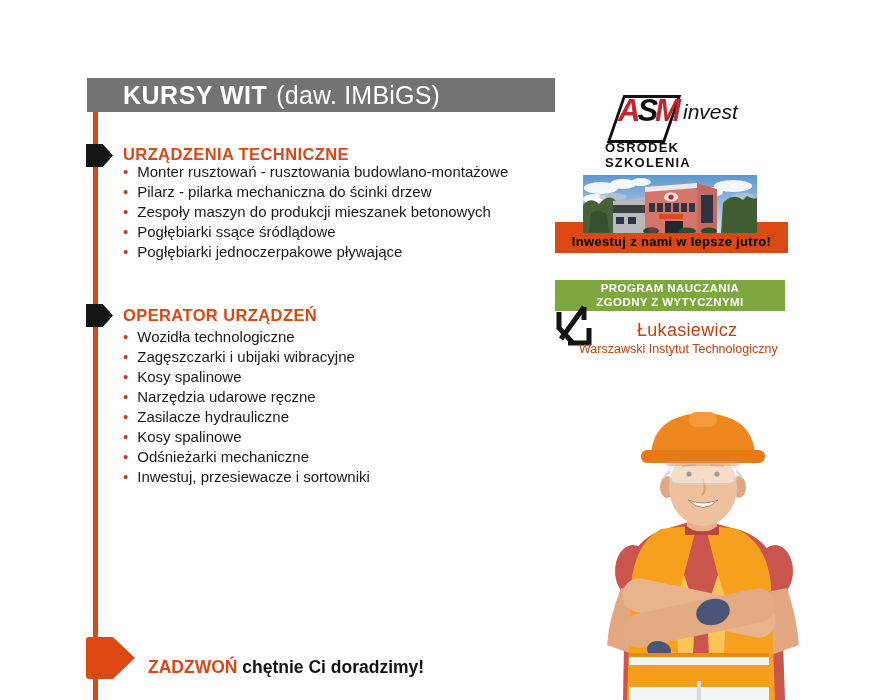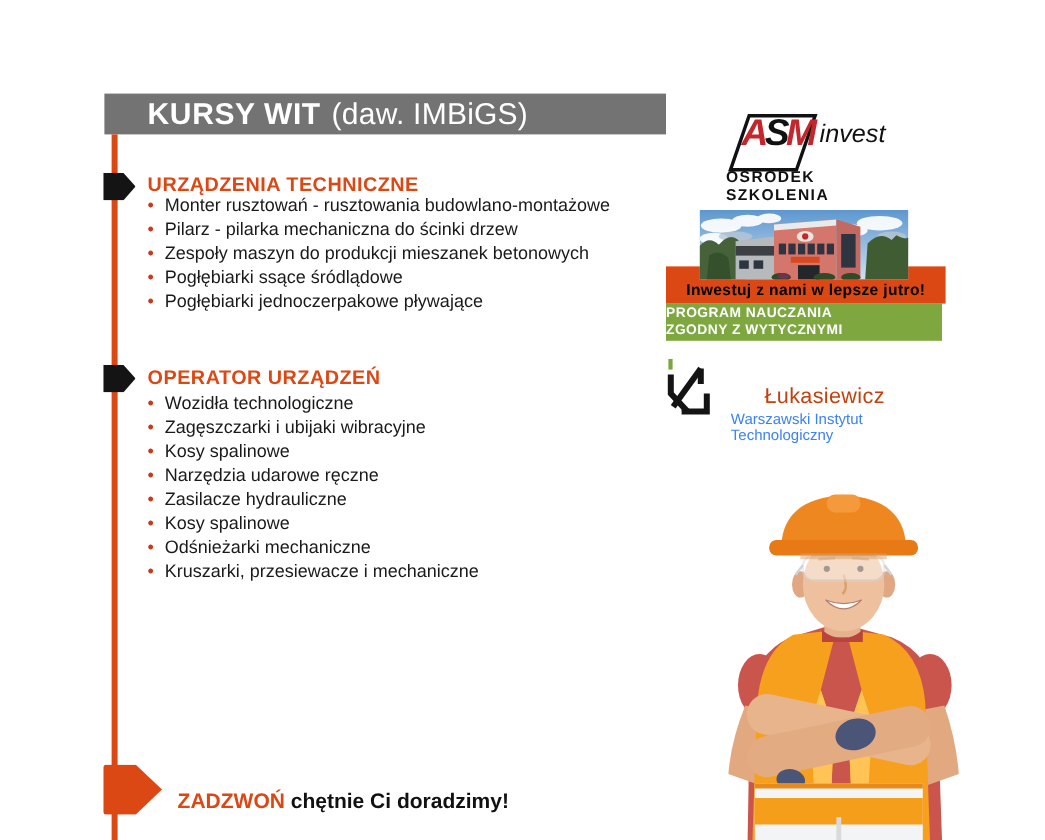--- a/index.html
+++ b/index.html
@@ -55,29 +55,29 @@
   
   .photo{position:absolute;left:583px;top:175px;width:174px;height:58px;z-index:2;}
   .banner-red{
     position:absolute;left:555px;top:222px;width:233px;height:31px;background:#dc4814;z-index:1;
   }
   .banner-red .txt{
     position:absolute;left:0;bottom:4px;width:100%;text-align:center;
     font-size:13px;font-weight:800;color:#000000;letter-spacing:.3px;
   }
   .banner-green{
-    position:absolute;left:555px;top:253px;width:230px;height:31px;background:#7ea83f;
-    display:flex;flex-direction:column;justify-content:center;align-items:flex-start;
+    position:absolute;left:555px;top:280px;width:230px;height:31px;background:#7ea83f;
+    display:flex;flex-direction:column;justify-content:center;align-items:center;
   }
   .banner-green .gl{font-size:11.5px;font-weight:800;color:#fff;line-height:13.5px;letter-spacing:.4px;}
   
   .luka{position:absolute;left:553px;top:299px;width:250px;height:62px;}
   .luka .mark{position:absolute;left:0;top:0;}
   .luka .name{position:absolute;left:44px;top:21px;font-size:18px;font-weight:400;color:#c2410c;letter-spacing:.3px;margin-left:40px;}
-  .luka .sub{position:absolute;left:56px;top:43px;font-size:12.5px;font-weight:400;color:#3b82f6;}
+  .luka .sub{position:absolute;left:26px;top:43px;font-size:12.5px;font-weight:400;color:#c2410c;}
   
   .worker{position:absolute;left:563px;top:403px;width:272px;height:297px;}
 </style>
 </head>
 <body>
 
 <div class="canvas">
 
   <div class="header-band">
     <span class="t1">KURSY WIT</span>
@@ -113,21 +113,21 @@
       <li><span class="bullet">•</span><span class="item-text">Kosy spalinowe</span></li>
 
       <li><span class="bullet">•</span><span class="item-text">Narzędzia udarowe ręczne</span></li>
 
       <li><span class="bullet">•</span><span class="item-text">Zasilacze hydrauliczne</span></li>
 
       <li><span class="bullet">•</span><span class="item-text">Kosy spalinowe</span></li>
 
       <li><span class="bullet">•</span><span class="item-text">Odśnieżarki mechaniczne</span></li>
 
-      <li><span class="bullet">•</span><span class="item-text">Kruszarki, przesiewacze i mechaniczne</span></li>
+      <li><span class="bullet">•</span><span class="item-text">Inwestuj, przesiewacze i sortowniki</span></li>
     </ul>
 
   <div class="asm">
     <div class="pgram"></div>
     <div class="letters"><span class="la">A</span><span class="ls">S</span><span class="lm">M</span></div>
     <div class="invest">invest</div>
     <div class="sub">OŚRODEK SZKOLENIA</div>
   </div>
 
   <svg class="photo" viewBox="0 0 174 58" preserveAspectRatio="none">

